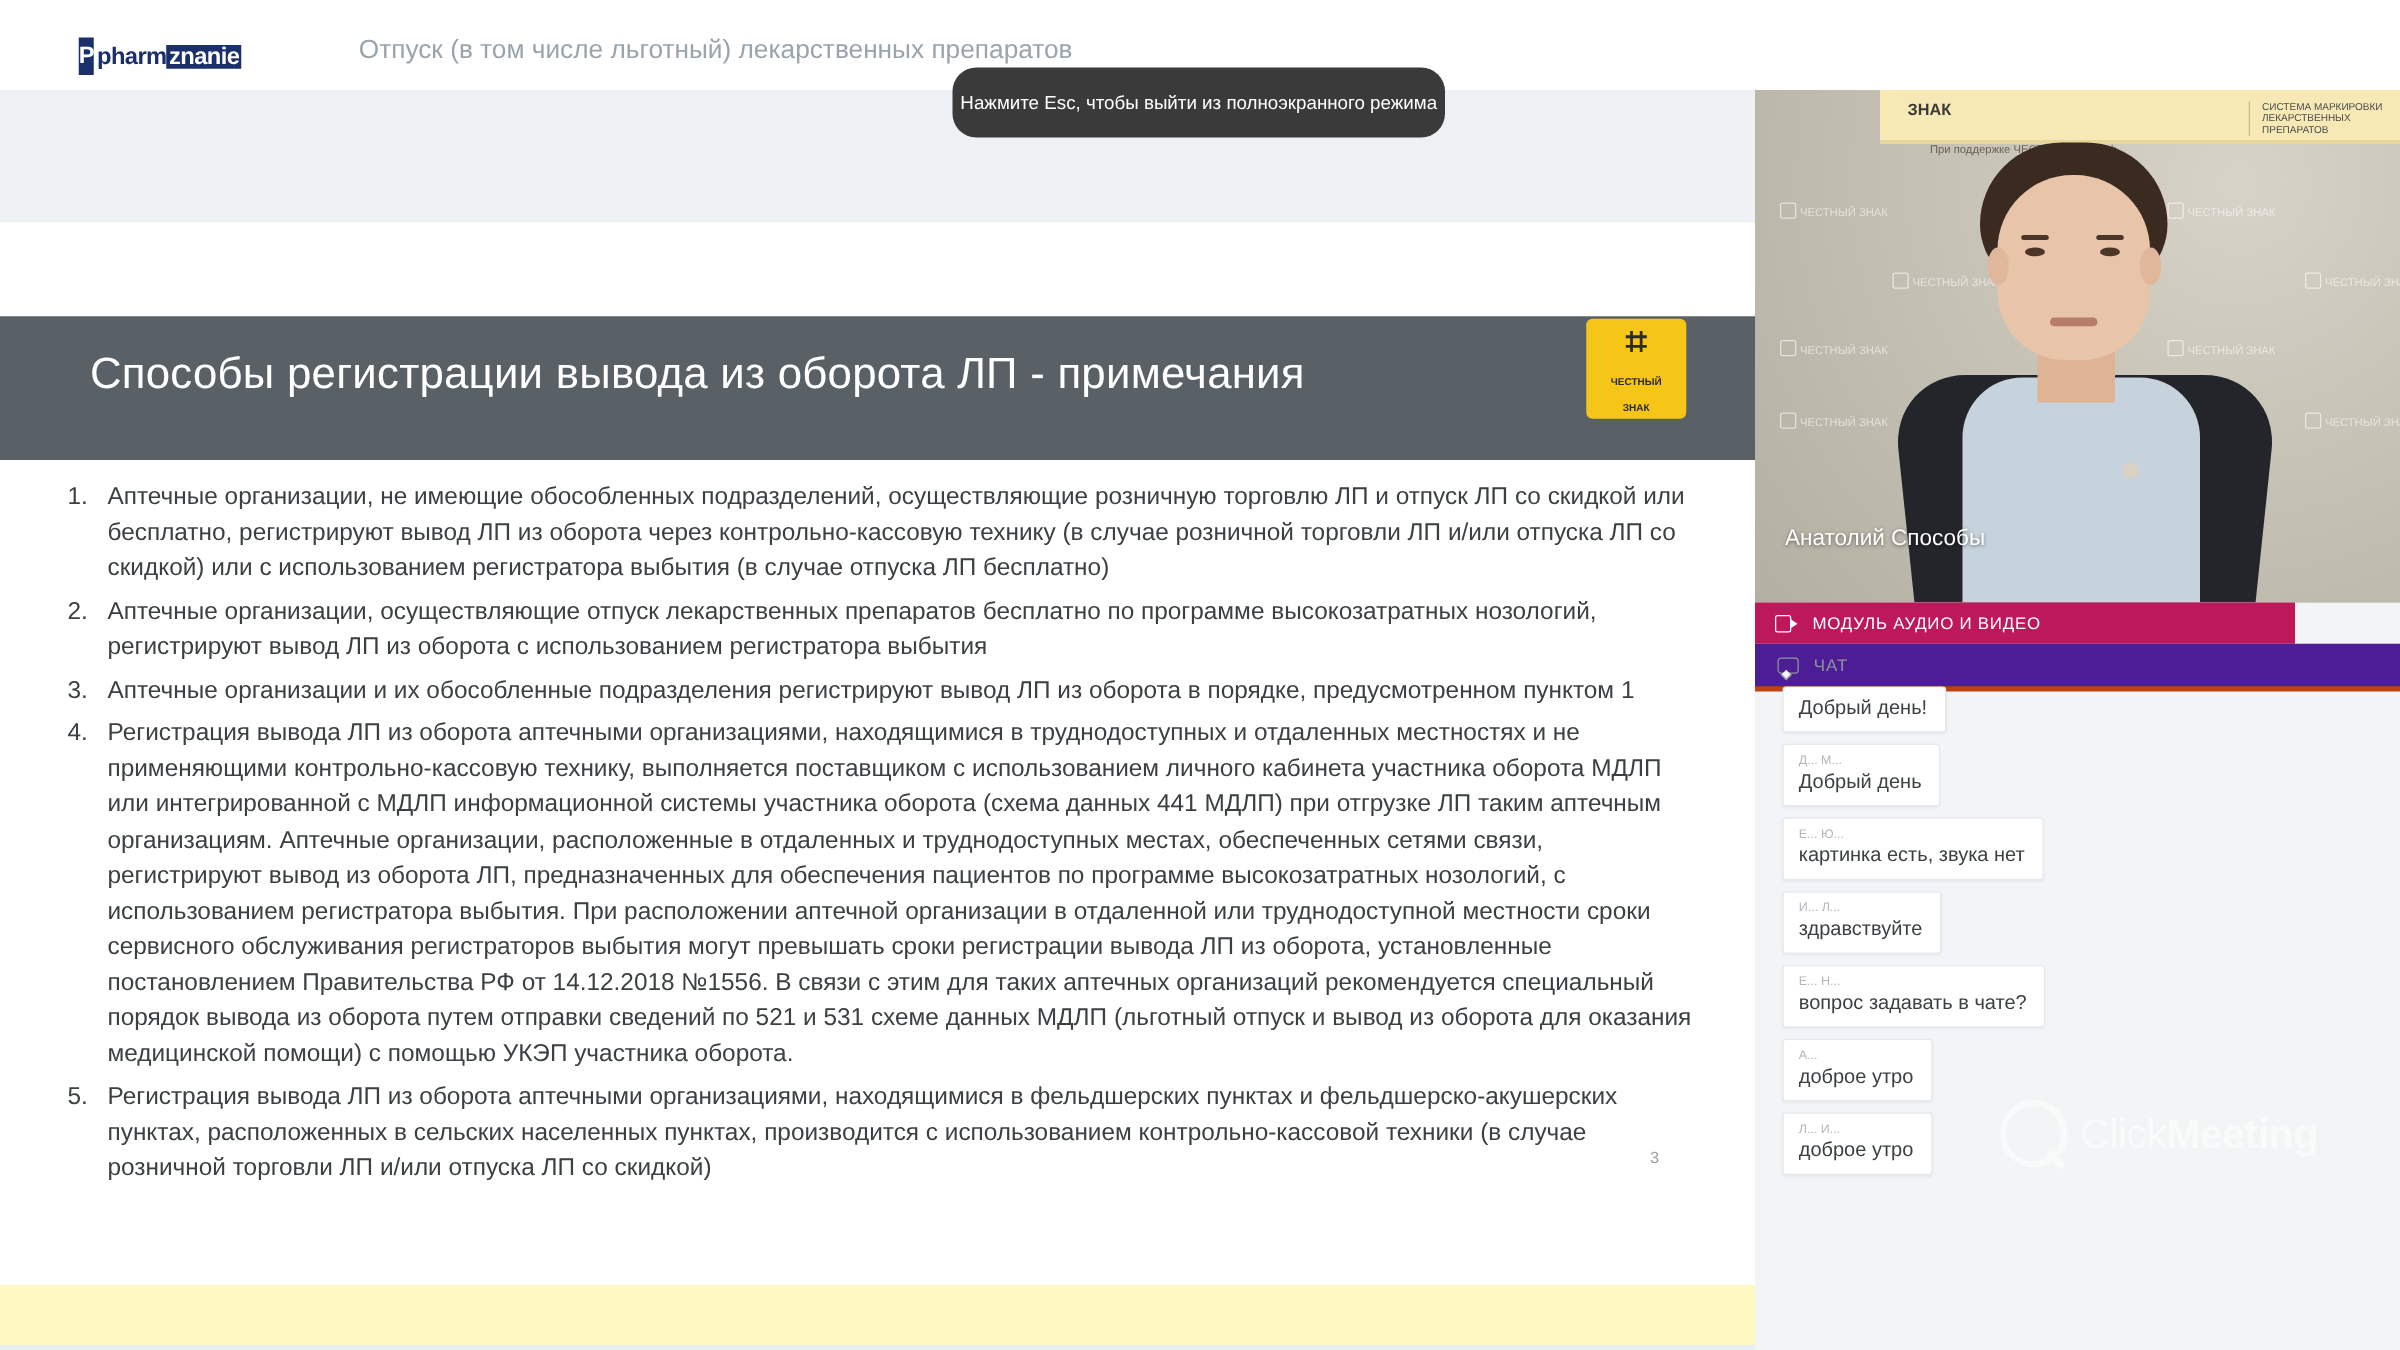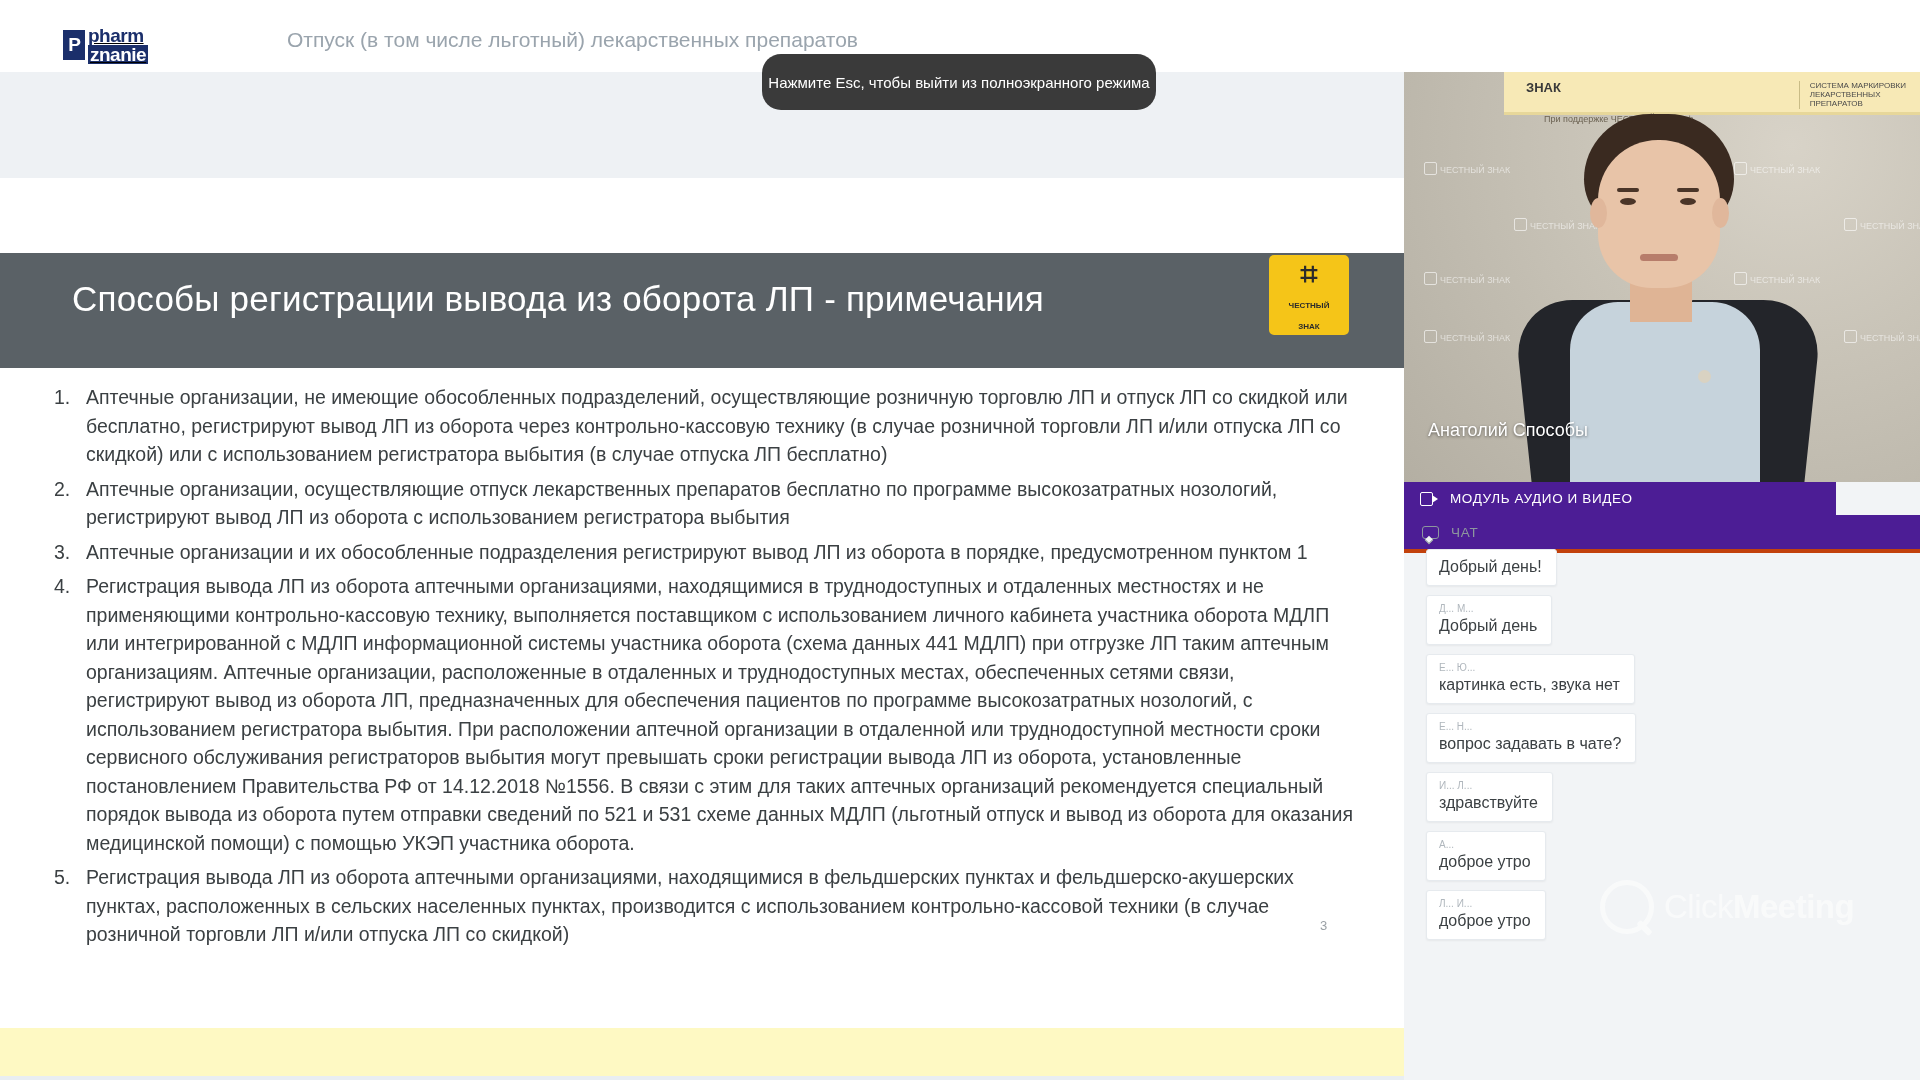--- a/index.html
+++ b/index.html
@@ -43,23 +43,22 @@
     font-size: 19px;
     font-weight: bold;
     display: flex;
     align-items: center;
     justify-content: center;
     margin-right: 3px;
     letter-spacing: -1px;
   }
   .logo-text {
     display: flex;
-    flex-direction: column;
+    flex-direction: row;
     line-height: 1.0;
-    text-decoration: underline;
   }
   .logo-text .l1 {
     font-size: 19px;
     font-weight: bold;
     color: #1b2f6b;
     letter-spacing: -0.5px;
   }
   .logo-text .l2 {
     font-size: 19px;
     font-weight: bold;
@@ -353,21 +352,21 @@
     left: 24px; top: 348px;
     font-size: 18px;
     color: #ffffff;
     text-shadow: 0 1px 3px rgba(0,0,0,0.5);
   }
 
   .av-bar {
     position: absolute;
     left: 0; top: 410px;
     width: 432px; height: 33px;
-    background: #4c1d95;
+    background: #be185d;
     display: flex;
     align-items: center;
   }
   .av-bar .icon {
     margin-left: 16px;
     margin-right: 12px;
     width: 18px; height: 14px;
     position: relative;
   }
   .cam-icon-body {
@@ -602,26 +601,26 @@
       </div></div>
       <div class="msg-row"><div class="msg">
         <div class="author">Д... М...</div>
         <div class="text">Добрый день</div>
       </div></div>
       <div class="msg-row"><div class="msg">
         <div class="author">Е... Ю...</div>
         <div class="text">картинка есть, звука нет</div>
       </div></div>
       <div class="msg-row"><div class="msg">
+        <div class="author">И... Л...</div>
+        <div class="text">здравствуйте</div>
+      </div></div>
+      <div class="msg-row"><div class="msg">
         <div class="author">Е... Н...</div>
         <div class="text">вопрос задавать в чате?</div>
-      </div></div>
-      <div class="msg-row"><div class="msg">
-        <div class="author">И... Л...</div>
-        <div class="text">здравствуйте</div>
       </div></div>
       <div class="msg-row"><div class="msg">
         <div class="author">А...</div>
         <div class="text">доброе утро</div>
       </div></div>
       <div class="msg-row"><div class="msg">
         <div class="author">Л... И...</div>
         <div class="text">доброе утро</div>
       </div></div>
     </div>

